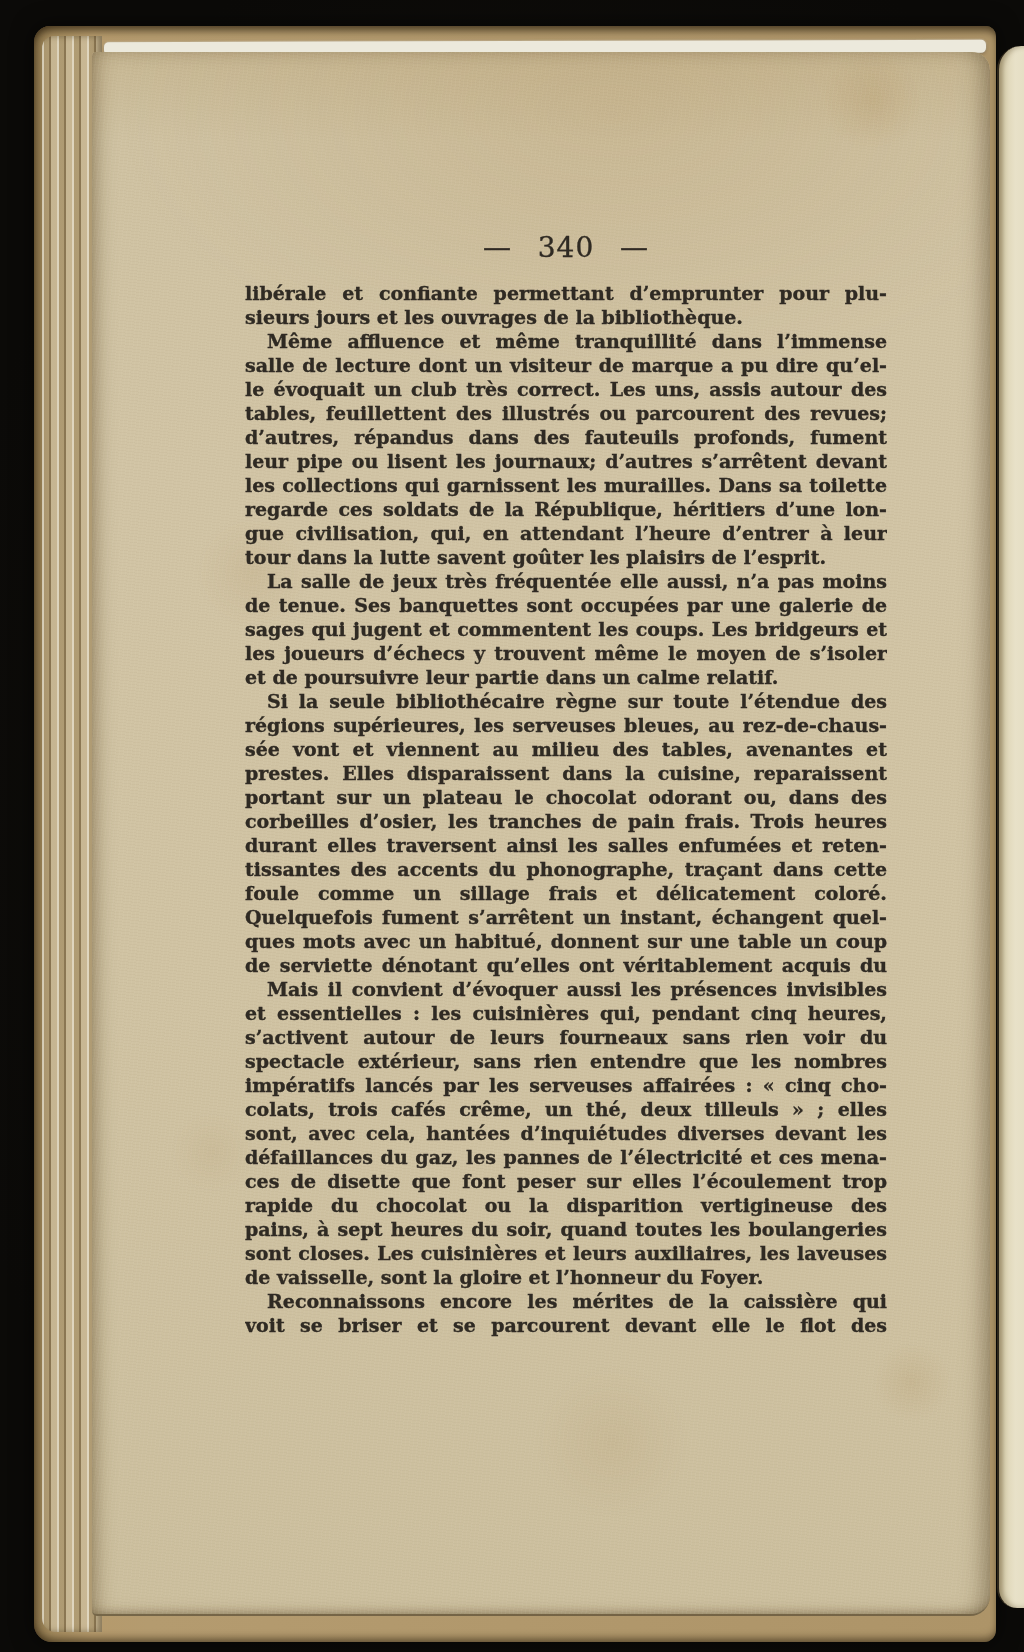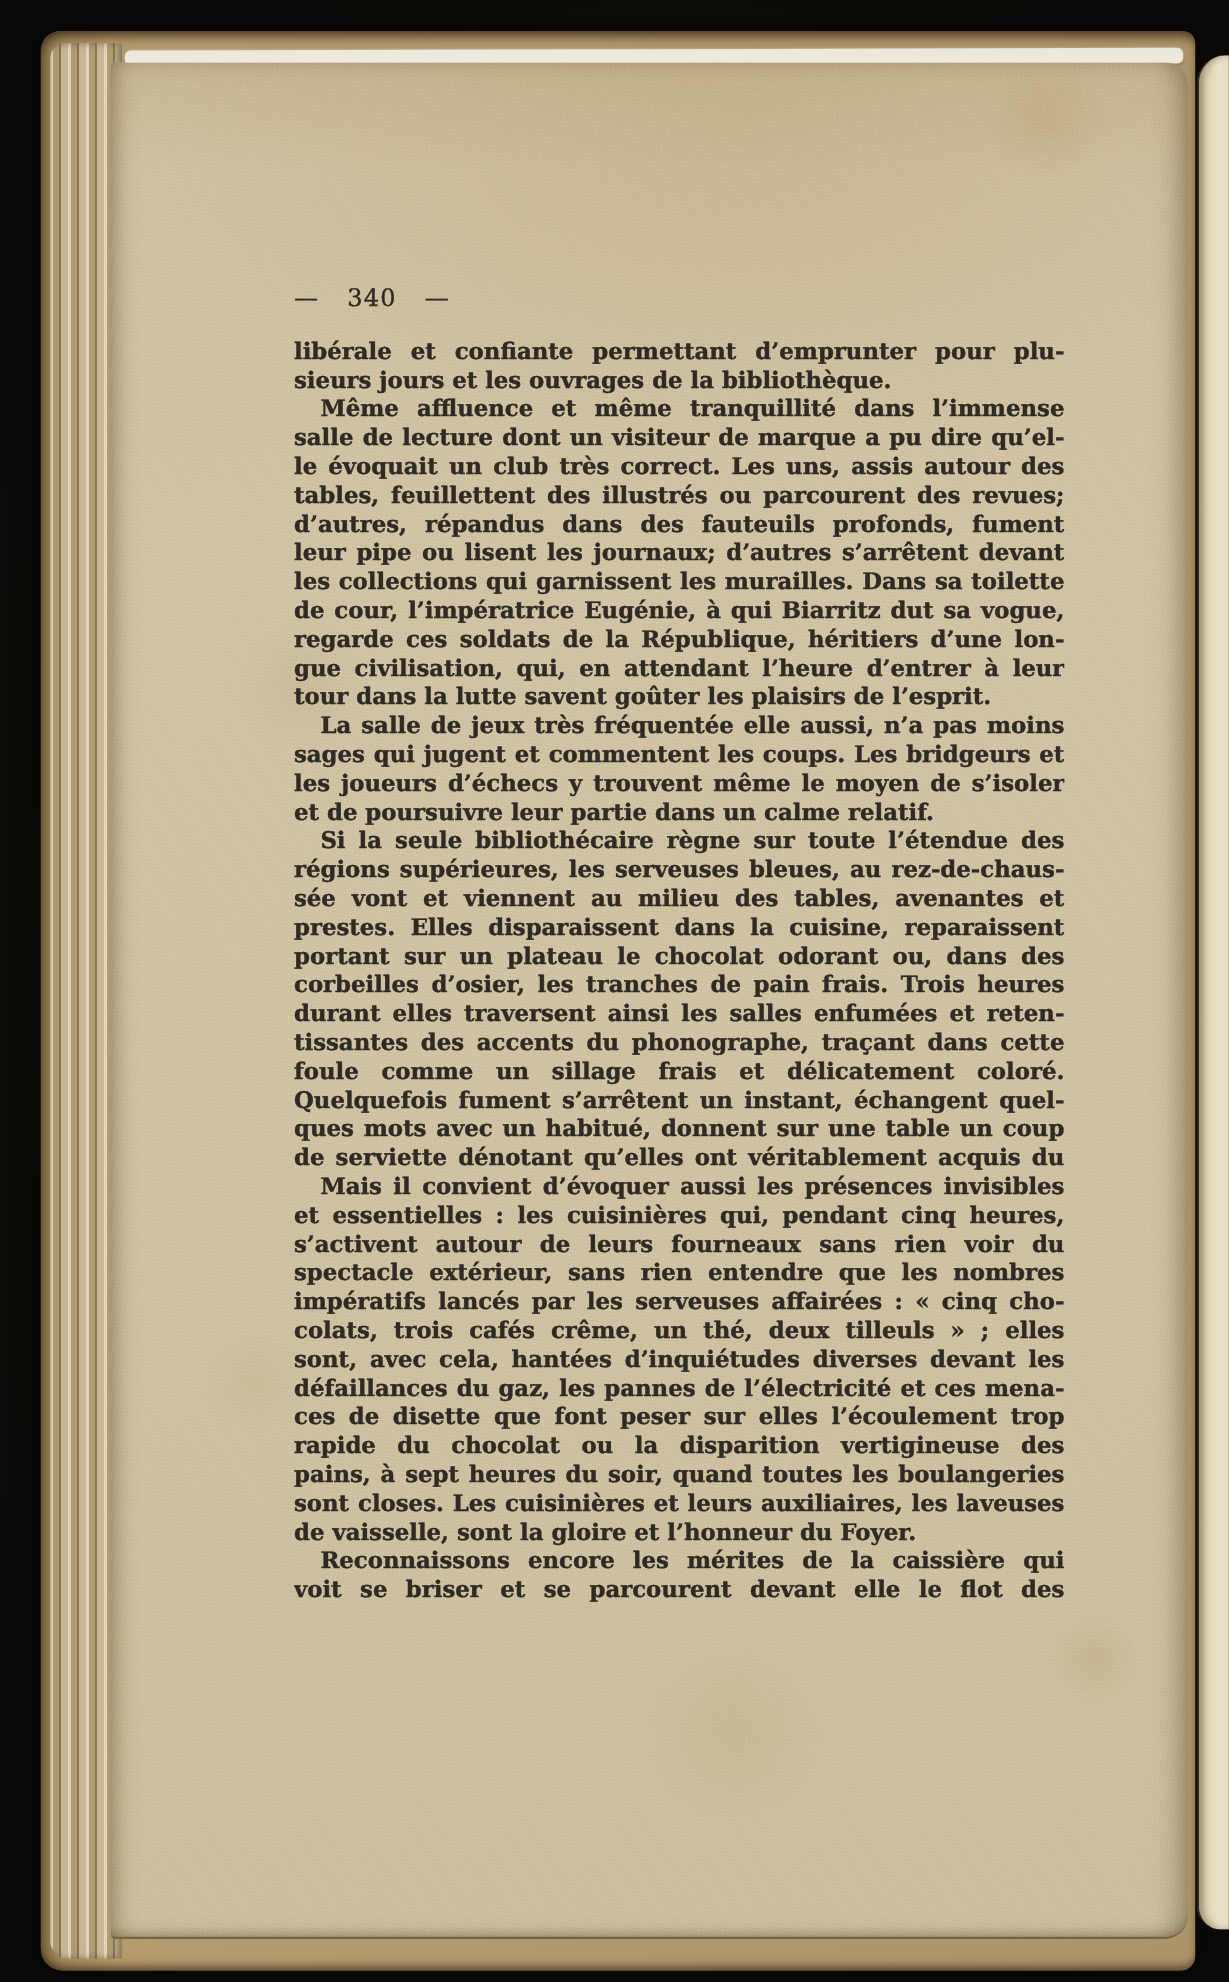--- a/index.html
+++ b/index.html
@@ -107,25 +107,25 @@
   .text-block {
     position: absolute;
     left: 245px; top: 236px;
     width: 642px;
     color: #2f2a23;
     font-size: 19px;
     line-height: 24px;
     -webkit-text-stroke: 0.35px #2f2a23;
   }
   .page-number {
-    text-align: left;
+    text-align: center;
     word-spacing: 16px;
     letter-spacing: 1px;
     margin: 0 0 21px 0;
-    font-size: 20px;
+    font-size: 28px;
   }
   .paragraph { margin: 0; font-weight: bold; }
   .text-line {
     text-align: justify;
     text-align-last: justify;
     height: 24px;
     overflow: hidden;
     white-space: normal;
   }
   .text-line.no-justify { text-align-last: left; }
@@ -151,27 +151,27 @@
         <div class="text-line no-justify">sieurs jours et les ouvrages de la bibliothèque.</div>
       </div>
       <div class="paragraph">
         <div class="text-line indent">Même affluence et même  tranquillité dans  l’immense</div>
         <div class="text-line">salle de lecture dont un visiteur de marque a pu dire qu’el-</div>
         <div class="text-line">le évoquait un club très correct. Les uns, assis autour des</div>
         <div class="text-line">tables, feuillettent des illustrés ou parcourent des revues;</div>
         <div class="text-line">d’autres, répandus dans  des fauteuils profonds,  fument</div>
         <div class="text-line">leur pipe ou lisent les journaux; d’autres s’arrêtent devant</div>
         <div class="text-line">les collections qui garnissent les murailles. Dans sa toilette</div>
-        <div class="text-line">de cour, l’impératrice Eugénie, à qui Biarritz dut sa vogue,</div>
         <div class="text-line">regarde ces soldats de la République, héritiers d’une lon-</div>
         <div class="text-line">gue civilisation, qui, en attendant l’heure d’entrer à leur</div>
         <div class="text-line no-justify">tour dans la lutte savent goûter les plaisirs de l’esprit.</div>
       </div>
       <div class="paragraph">
         <div class="text-line indent">La salle de jeux très fréquentée elle aussi, n’a pas moins</div>
+        <div class="text-line">de tenue. Ses banquettes sont occupées par une galerie de</div>
         <div class="text-line">sages qui jugent et commentent les coups. Les bridgeurs et</div>
         <div class="text-line">les joueurs d’échecs y trouvent même le moyen de s’isoler</div>
         <div class="text-line no-justify">et de poursuivre leur partie dans un calme relatif.</div>
       </div>
       <div class="paragraph">
         <div class="text-line indent">Si la seule bibliothécaire règne sur toute l’étendue des</div>
         <div class="text-line">régions supérieures, les serveuses bleues, au rez-de-chaus-</div>
         <div class="text-line">sée vont et viennent au milieu des tables, avenantes et</div>
         <div class="text-line">prestes. Elles disparaissent dans la cuisine,  reparaissent</div>
         <div class="text-line">portant sur un plateau le chocolat odorant ou, dans des</div>

